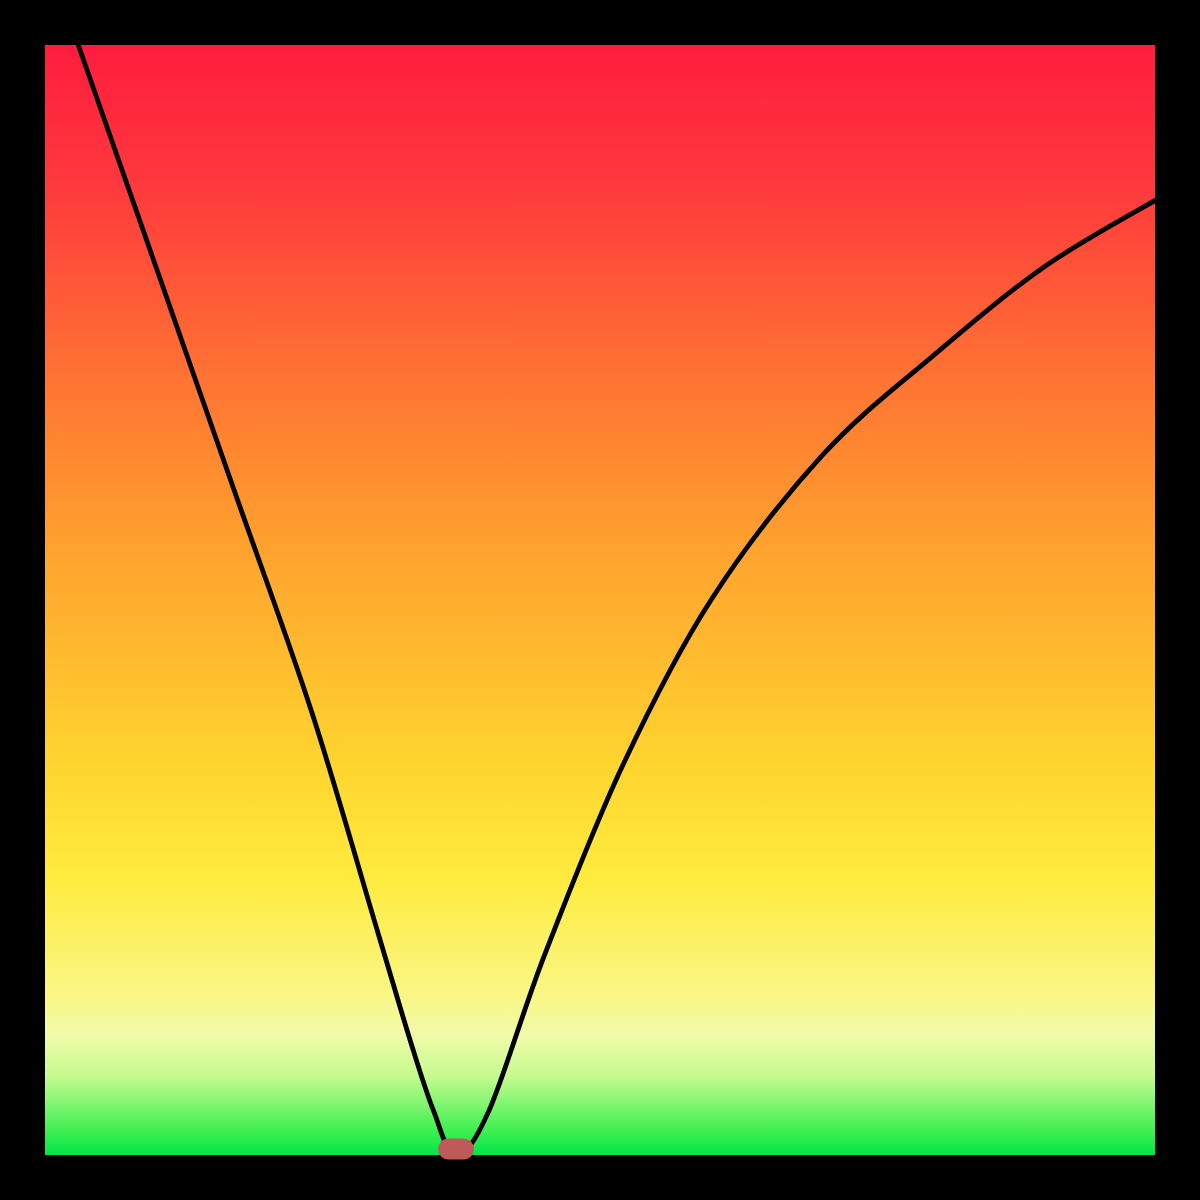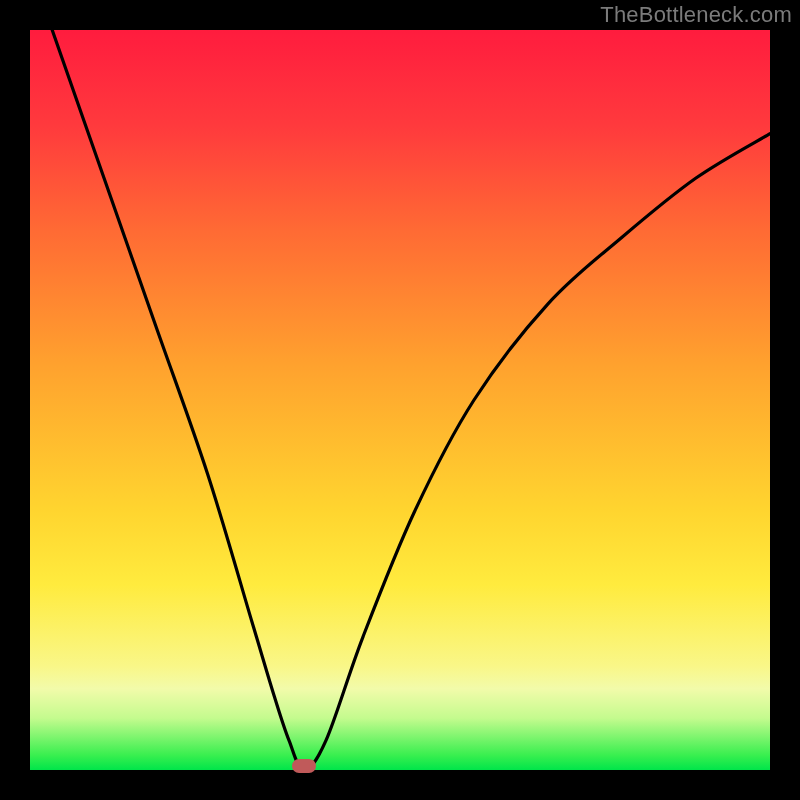--- a/index.html
+++ b/index.html
@@ -64,21 +64,20 @@
     border-radius: 7px;
     transform: translate(-50%, -50%);
     z-index: 3;
   }
 </style>
 </head>
 <body>
 
 <div class="stage">
 
-  <div class="watermark">TheBottleneck.com</div>
 
   <div class="plot-frame"></div>
 
   <svg class="curve-svg" viewBox="0 0 740 740" preserveAspectRatio="none">
     <path id="curve-path" d="M 22.20 0.00 C 30.83 24.67, 56.73 98.67, 74.00 148.00 C 91.27 197.33, 108.53 246.67, 125.80 296.00 C 143.07 345.33, 161.57 394.67, 177.60 444.00 C 193.63 493.33, 210.90 555.00, 222.00 592.00 C 233.10 629.00, 238.03 646.27, 244.20 666.00 C 250.37 685.73, 254.07 698.07, 259.00 710.40 C 263.93 722.73, 267.63 740.00, 273.80 740.00 C 279.97 740.00, 286.13 732.60, 296.00 710.40 C 305.87 688.20, 318.20 645.03, 333.00 606.80 C 347.80 568.57, 366.30 520.47, 384.80 481.00 C 403.30 441.53, 421.80 404.53, 444.00 370.00 C 466.20 335.47, 493.33 300.93, 518.00 273.80 C 542.67 246.67, 567.33 228.17, 592.00 207.20 C 616.67 186.23, 641.33 165.27, 666.00 148.00 C 690.67 130.73, 727.67 111.00, 740.00 103.60" fill="none" stroke="#000" stroke-width="3.2" stroke-linecap="round" stroke-linejoin="round"></path>
   </svg>
 
   <div id="marker" class="marker" style="left: 303.8px; top: 766.3px;"></div>
 
 </div>

